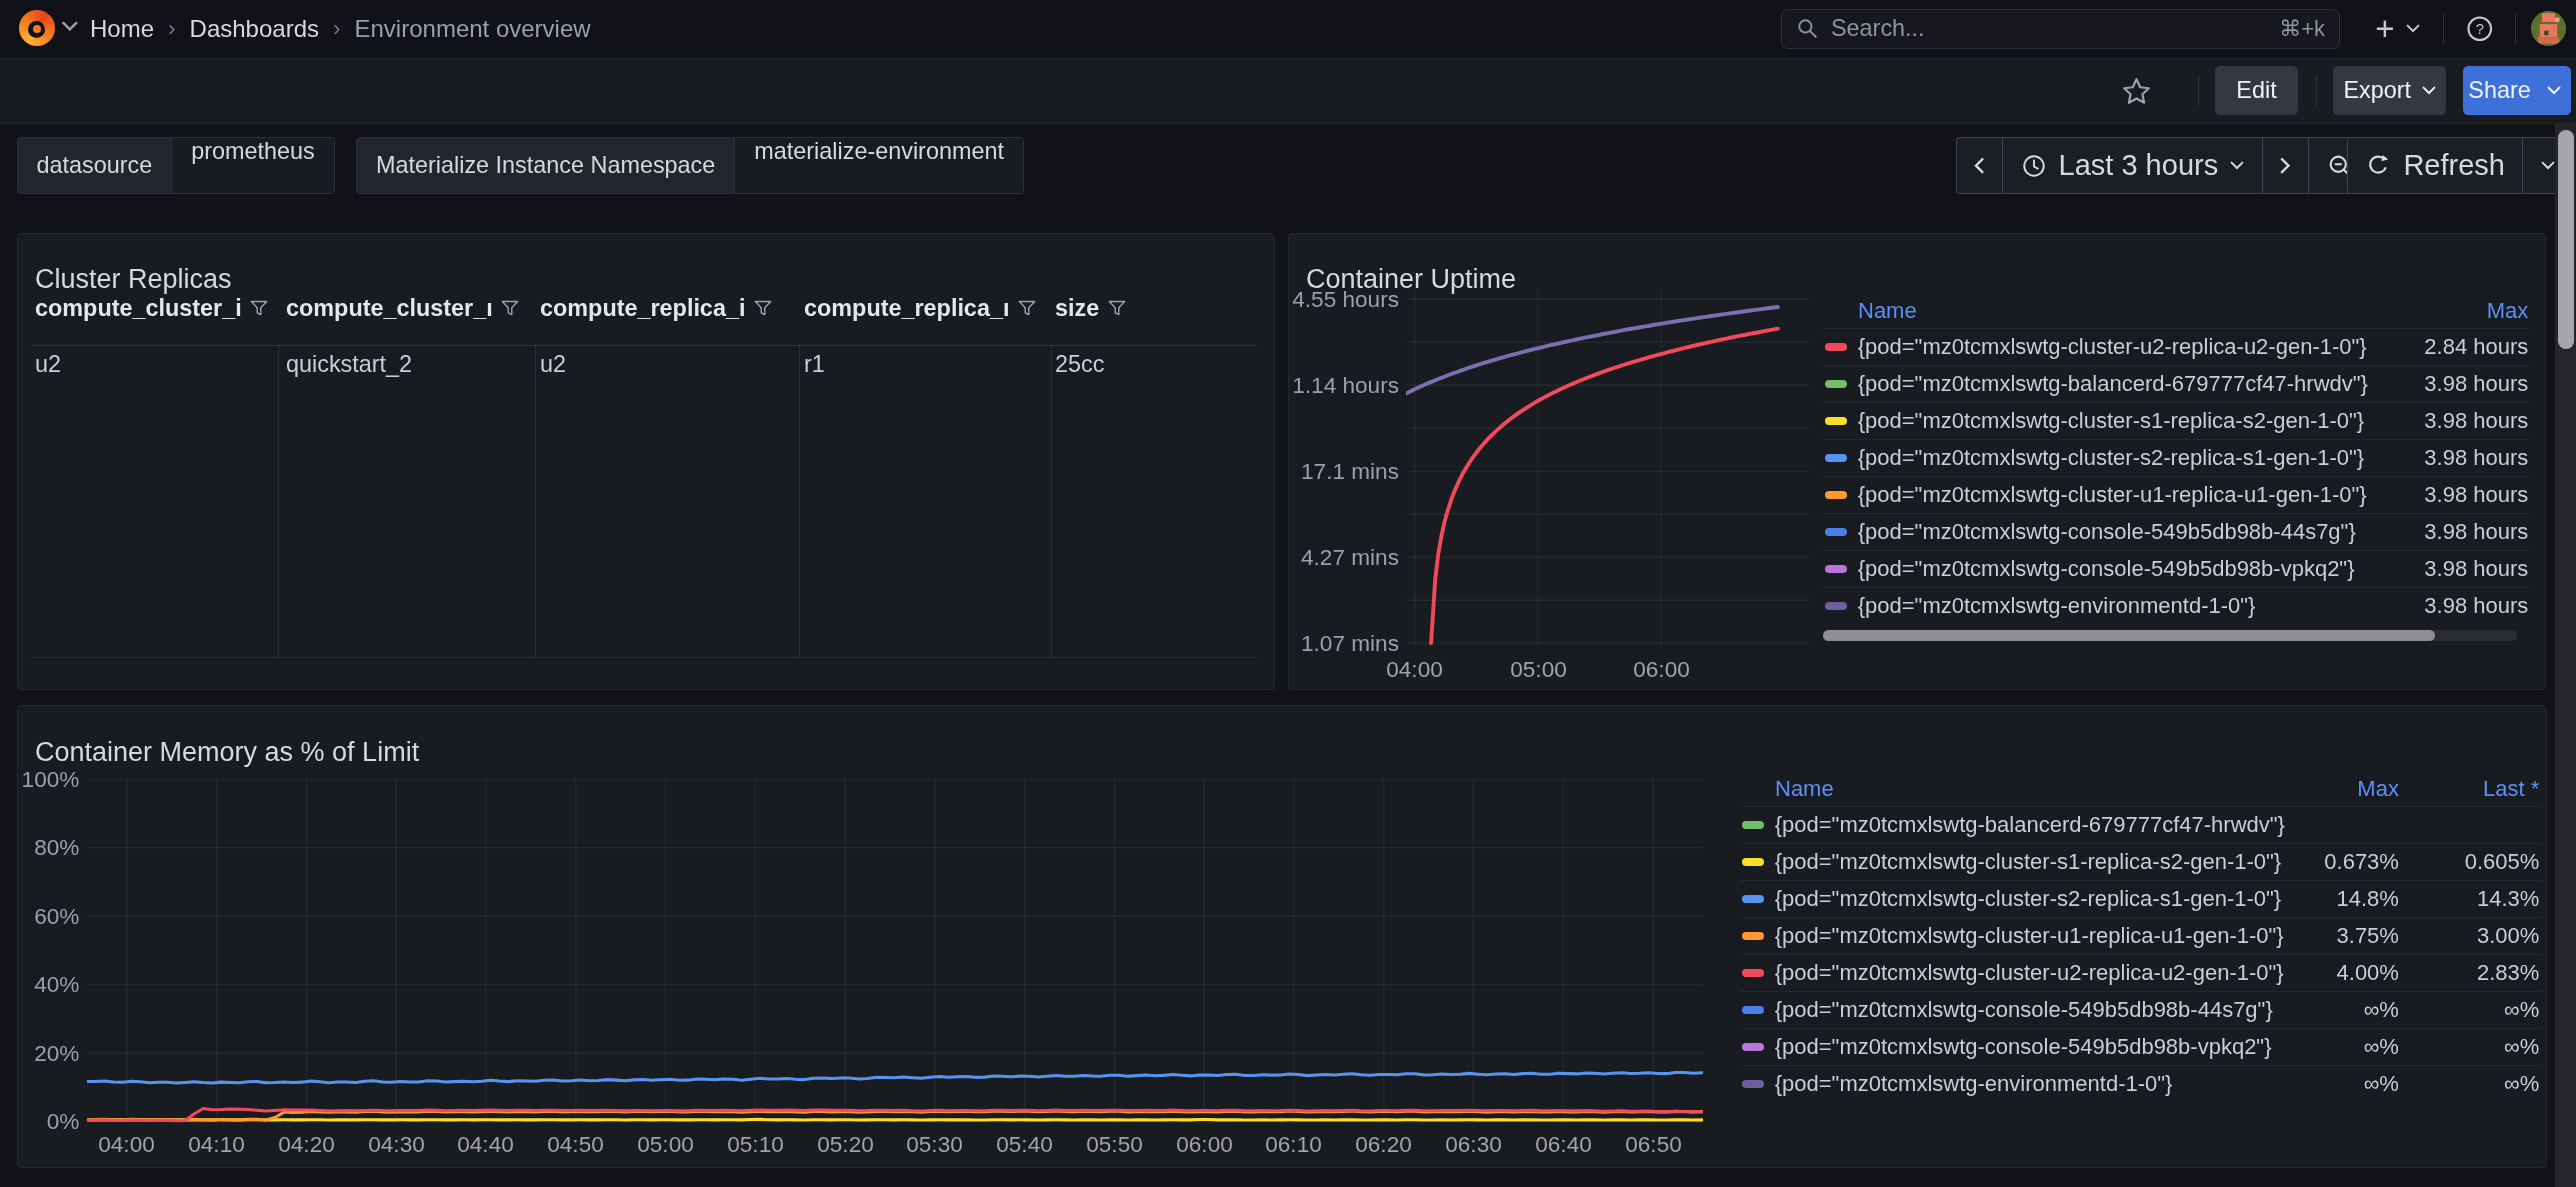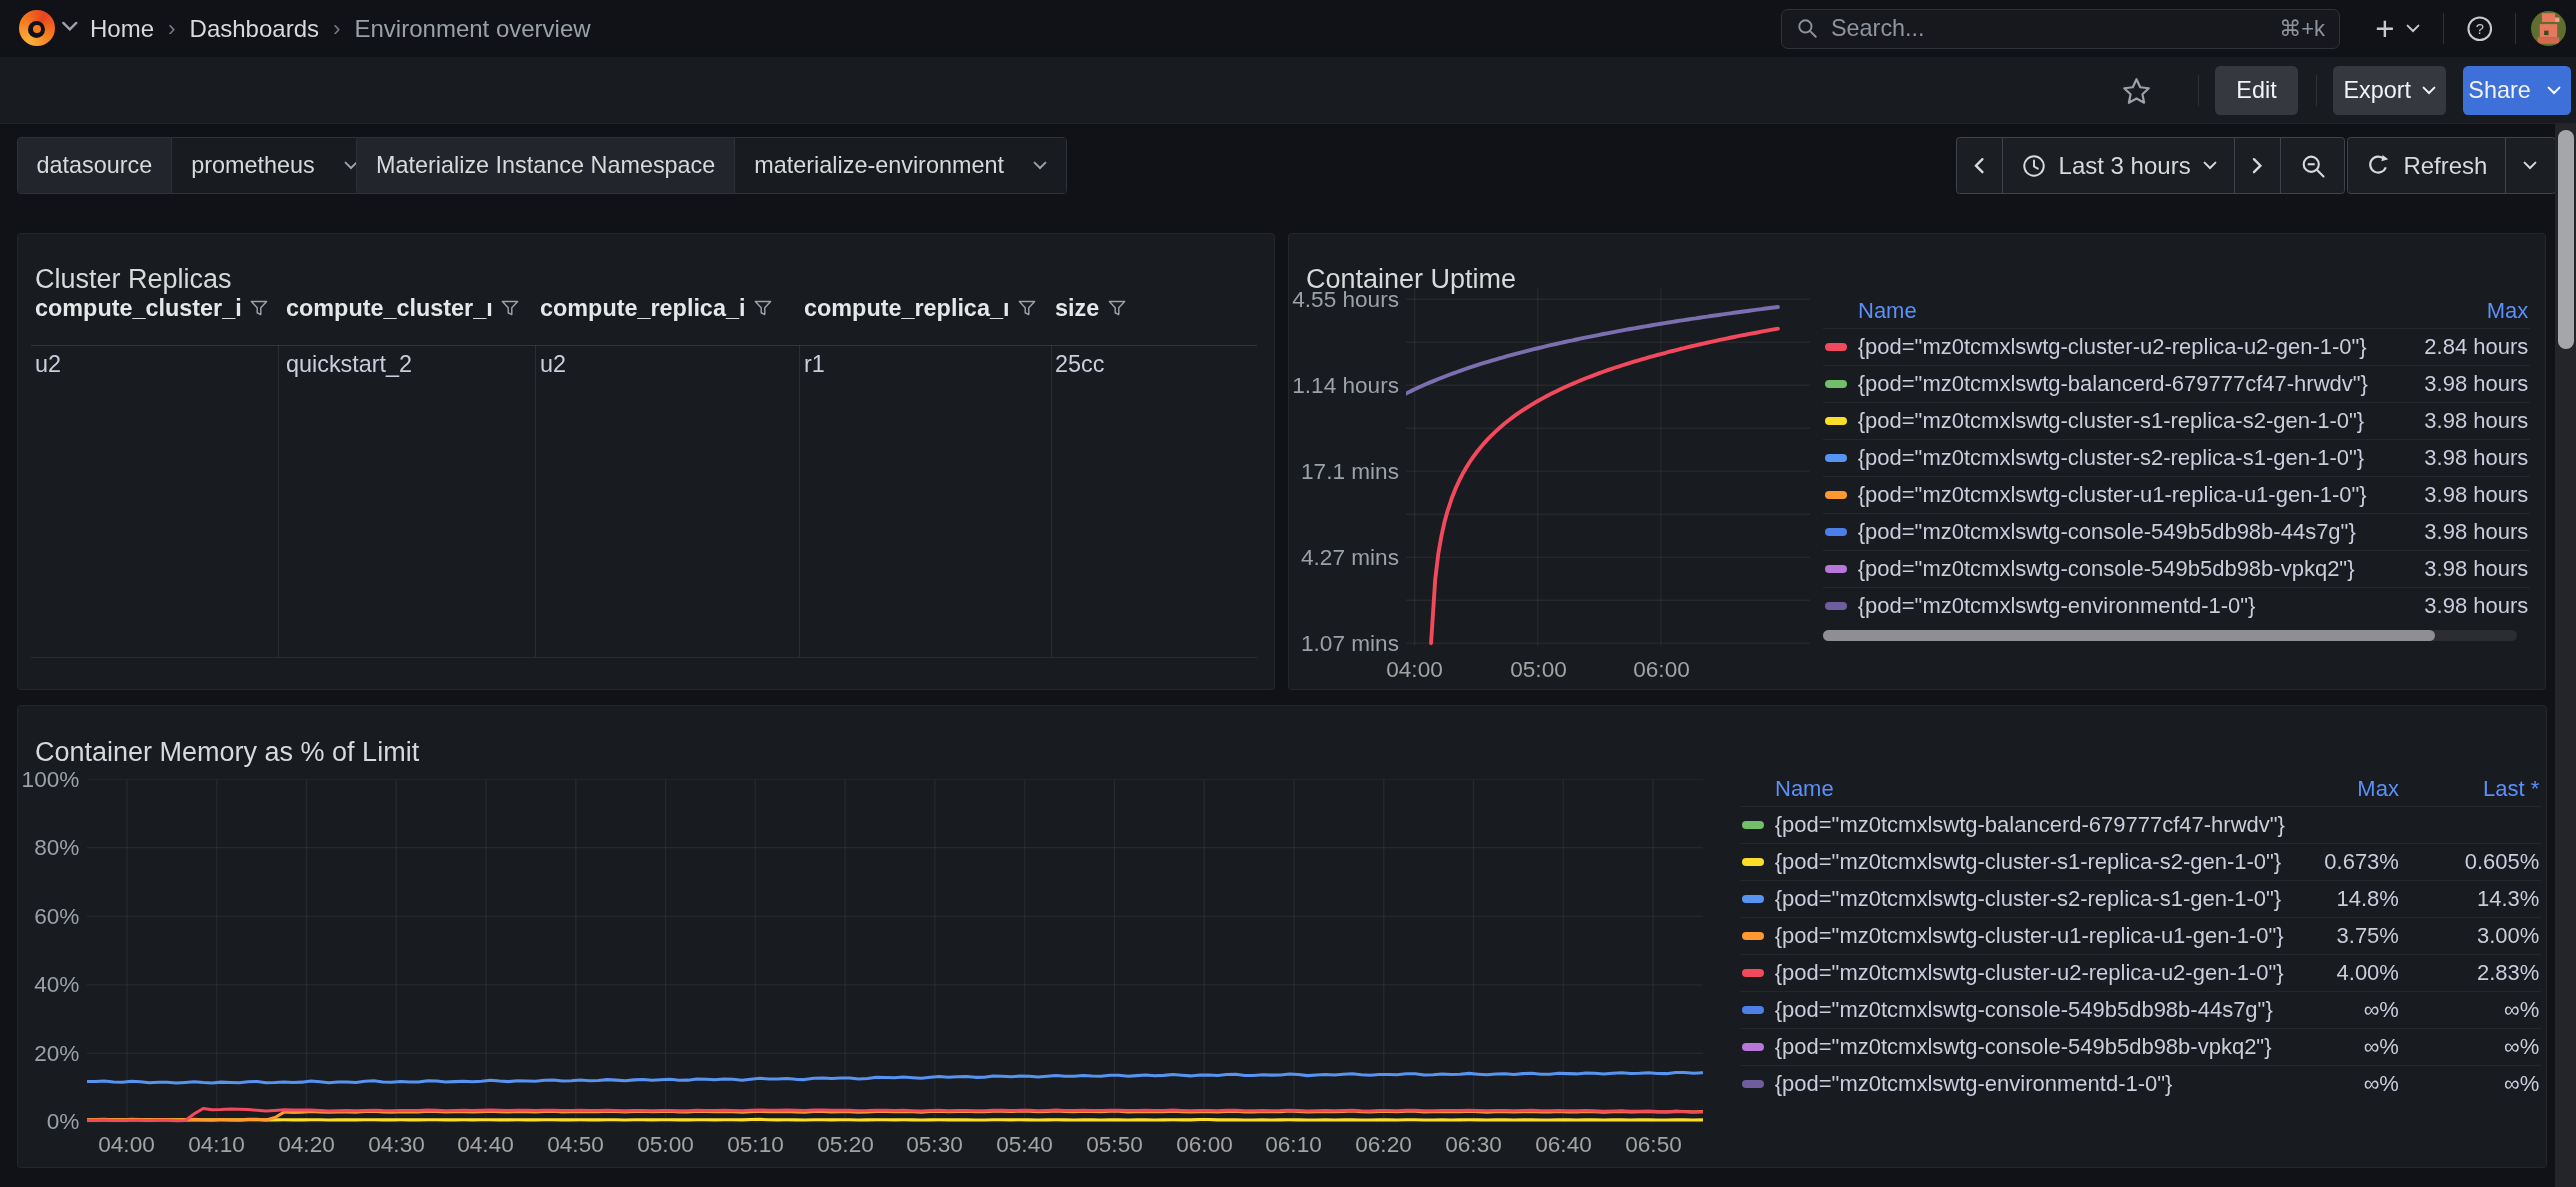--- a/index.html
+++ b/index.html
@@ -26,23 +26,23 @@
   
   #toolbar{left:0;top:57px;width:2576px;height:66px;background:#181b1f;border-bottom:0.9px solid #202226;}
   .tbtn{position:absolute;top:66px;height:49px;border-radius:5.2px;background:#35383f;color:#f1f2f4;
         display:flex;align-items:center;justify-content:center;font-size:23.4px;font-weight:500;gap:10.4px;box-sizing:border-box;}
   .tooldiv{top:75px;width:0.9px;height:31px;background:#2e3136;}
   #share-main{background:var(--share,#3D71D9);border-radius:5.2px 0 0 5.2px;}
   #share-caret{background:var(--share,#3D71D9);border-radius:0 5.2px 5.2px 0;border-left:0.9px solid rgba(255,255,255,.25);}
   
   .vargroup{position:absolute;top:137px;height:57px;display:flex;border:0.9px solid #2e3137;border-radius:3.5px;box-sizing:border-box;}
   .varlabel{background:#22252b;display:flex;align-items:center;padding:0 19px;font-size:23.4px;border-right:0.9px solid #2e3137;}
-  .varvalue{background:#181b1f;display:flex;align-items:center;gap:29px;padding:0 19px;font-size:23.4px;}
+  .varvalue{background:#181b1f;display:flex;align-items:center;gap:29px;padding:0 19px;font-size:23.4px;flex-direction:column;}
   .timegroup{position:absolute;top:137px;height:57px;display:flex;border:0.9px solid #40434a;background:#1b1e23;border-radius:3.5px;box-sizing:border-box;}
-  .tseg{display:flex;align-items:center;justify-content:center;gap:12px;padding:0 17.4px;font-size:24px;font-weight:500;border-left:0.9px solid #40434a;}
+  .tseg{display:flex;align-items:center;justify-content:center;gap:12px;padding:0 17.4px;font-size:29px;font-weight:500;border-left:0.9px solid #40434a;}
   .tseg:first-child{border-left:none;}
   
   .panel{position:absolute;background:#181b1f;border:0.9px solid #25272d;border-radius:3.5px;box-sizing:border-box;}
   .ptitle{position:absolute;font-size:27px;font-weight:500;color:#d8d9da;margin-top:24px;}
   
   .crep-h{position:absolute;top:295px;display:flex;align-items:center;gap:8.7px;font-size:23.4px;font-weight:700;color:#e6e7e9;}
   .crep-cell{position:absolute;top:351px;font-size:23.4px;color:#ccccdc;}
   .crep-vline{position:absolute;top:345px;width:0.9px;height:312px;background:rgba(204,204,220,.10);}
   .crep-hline{position:absolute;height:0.9px;background:rgba(204,204,220,.14);}
   

